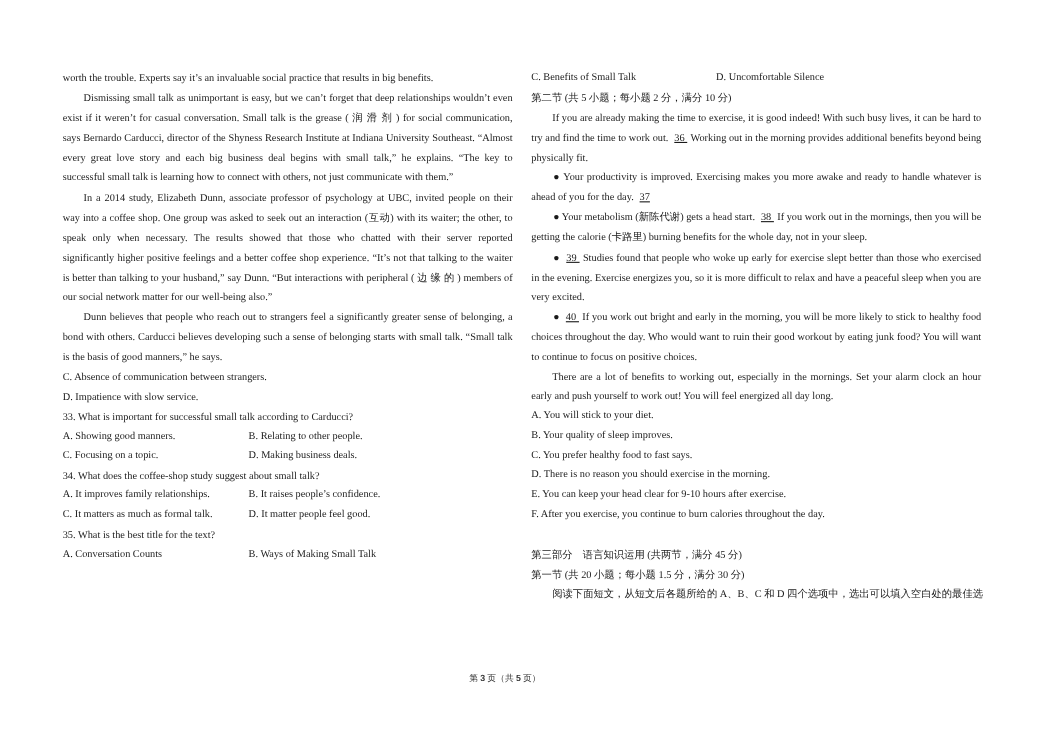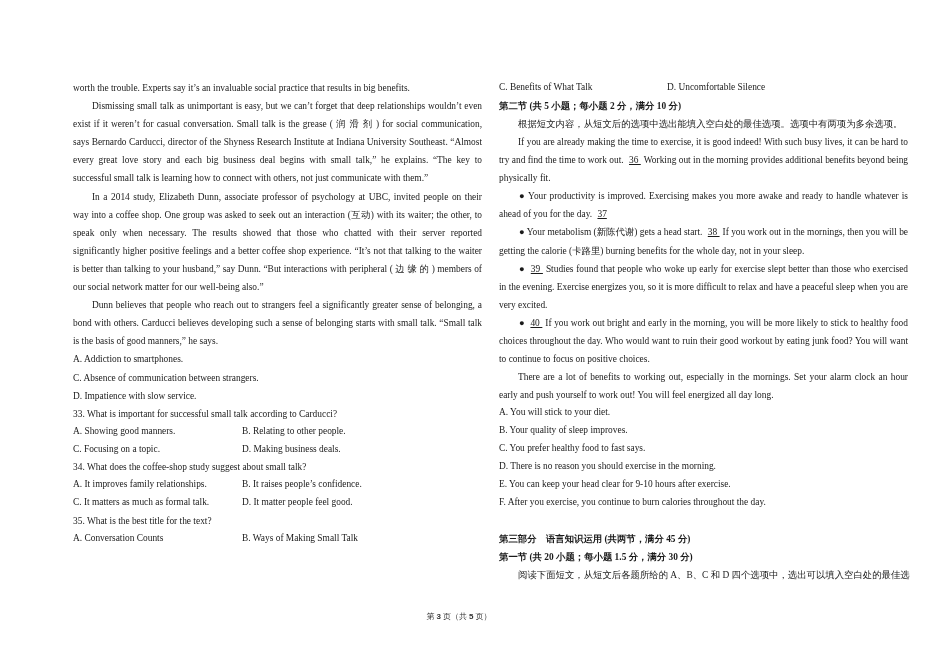--- a/index.html
+++ b/index.html
@@ -2,51 +2,50 @@
 <html><head>
   <meta charset="utf-8">
   <style>
     html, body { margin: 0; padding: 0; background: #ffffff; }
     body {
       width: 950px; height: 672px; position: relative; overflow: hidden;
       font-family: "Liberation Serif", "DejaVu Serif", serif;
       color: #1a1a1a;
       font-size: 9.4px;
     }
-    .col { position: absolute; top: 79px; margin-left: 16px; }
+    .col { position: absolute; top: 63px; }
     .col-left { left: 57px; width: 409px; }
     .col-right { left: 483px; width: 409px; }
     .line { height: 18.1px; line-height: 18.1px; white-space: nowrap; }
     .para { line-height: 18.1px; text-align: justify; margin: 0; }
     .indent { text-indent: 19px; }
     .bullet-indent { text-indent: 20px; }
     .opt-row { position: relative; height: 17.8px; line-height: 17.8px; white-space: nowrap; }
     .opt-row .b { position: absolute; left: 169px; top: 0; }
     .col-right .opt-row .b { left: 168px; }
-    .bold { font-weight: bold; }
+    .bold { font-weight: normal; }
     .blank { text-decoration: underline; padding: 0 3px; }
     .gap { height: 18px; }
     .footer {
       position: absolute; top: 611px; left: 0; width: 918px; text-align: center;
       font-size: 8px; color: #333;
     }
     .footer b { font-family: "Liberation Sans", "DejaVu Sans", sans-serif; font-weight: bold; }
     .opt { line-height: 17.9px; height: 17.9px; white-space: nowrap; }
   </style>
 </head>
 <body>
 
 <div class="col col-left">
   <p class="para">worth the trouble. Experts say it’s an invaluable social practice that results in big benefits.</p>
   <p class="para indent">Dismissing small talk as unimportant is easy, but we can’t forget that deep relationships wouldn’t even exist if it weren’t for casual conversation. Small talk is the grease ( 润 滑 剂 ) for social communication, says Bernardo Carducci, director of the Shyness Research Institute at Indiana University Southeast. “Almost every great love story and each big business deal begins with small talk,” he explains. “The key to successful small talk is learning how to connect with others, not just communicate with them.”</p>
   <p class="para indent">In a 2014 study, Elizabeth Dunn, associate professor of psychology at UBC, invited people on their way into a coffee shop. One group was asked to seek out an interaction (互动) with its waiter; the other, to speak only when necessary. The results showed that those who chatted with their server reported significantly higher positive feelings and a better coffee shop experience. “It’s not that talking to the waiter is better than talking to your husband,” say Dunn. “But interactions with peripheral ( 边 缘 的 ) members of our social network matter for our well-being also.”</p>
   <p class="para indent">Dunn believes that people who reach out to strangers feel a significantly greater sense of belonging, a bond with others. Carducci believes developing such a sense of belonging starts with small talk. “Small talk is the basis of good manners,” he says.</p>
 
   <div>
-    <div class="line">A. Addiction to smartphones.</div>
     <div class="line">C. Absence of communication between strangers.</div>
     <div class="line">D. Impatience with slow service.</div>
   </div>
 
   <div>
     <div class="line">33. What is important for successful small talk according to Carducci?</div>
     <div class="opt-row">
       <span>A. Showing good manners.</span>
       <span class="b">B. Relating to other people.</span>
     </div>
@@ -72,26 +71,25 @@
     <div class="line">35. What is the best title for the text?</div>
     <div class="opt-row">
       <span>A. Conversation Counts</span>
       <span class="b">B. Ways of Making Small Talk</span>
     </div>
   </div>
 </div>
 
 <div class="col col-right">
   <div class="opt-row">
-    <span>C. Benefits of What Talk</span>
+    <span>C. Benefits of Small Talk</span>
     <span class="b">D. Uncomfortable Silence</span>
   </div>
 
   <div class="line bold">第二节 (共 5 小题；每小题 2 分，满分 10 分)</div>
-  <p class="para indent">根据短文内容，从短文后的选项中选出能填入空白处的最佳选项。选项中有两项为多余选项。</p>
 
   <p class="para indent"><span>If you are already making the time to exercise, it is good indeed! With such busy lives, it can be hard to try and find the time to work out. </span><span class="blank"> 36 </span><span> Working out in the morning provides additional benefits beyond being physically fit.</span></p>
 
   <p class="para bullet-indent"><span>● Your productivity is improved. Exercising makes you more awake and ready to handle whatever is ahead of you for the day. </span><span class="blank"> 37 </span></p>
 
   <p class="para bullet-indent"><span>● Your metabolism (新陈代谢) gets a head start. </span><span class="blank"> 38 </span><span> If you work out in the mornings, then you will be getting the calorie (卡路里) burning benefits for the whole day, not in your sleep.</span></p>
 
   <p class="para bullet-indent"><span>● </span><span class="blank">  39  </span><span> Studies found that people who woke up early for exercise slept better than those who exercised in the evening. Exercise energizes you, so it is more difficult to relax and have a peaceful sleep when you are very excited.</span></p>
 
   <p class="para bullet-indent"><span>● </span><span class="blank"> 40 </span><span> If you work out bright and early in the morning, you will be more likely to stick to healthy food choices throughout the day. Who would want to ruin their good workout by eating junk food? You will want to continue to focus on positive choices.</span></p>

